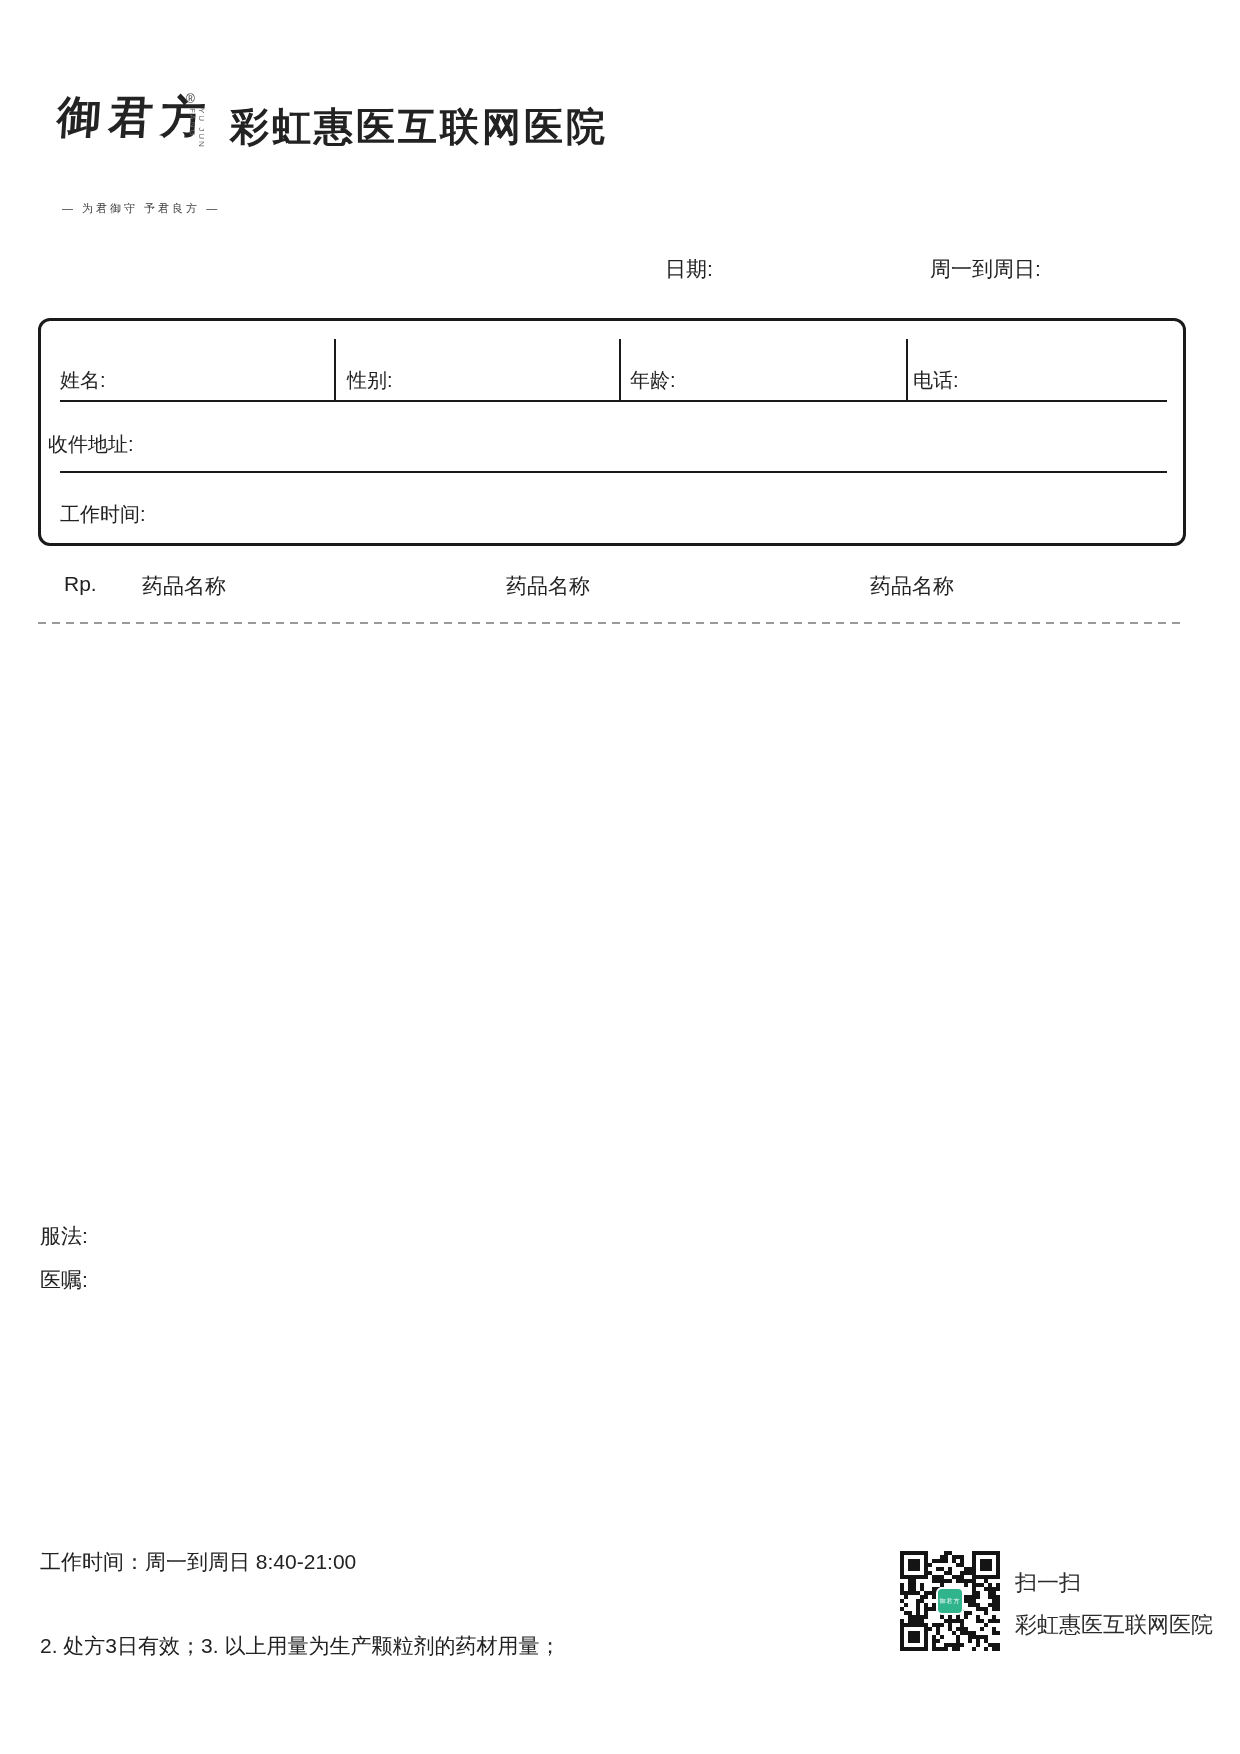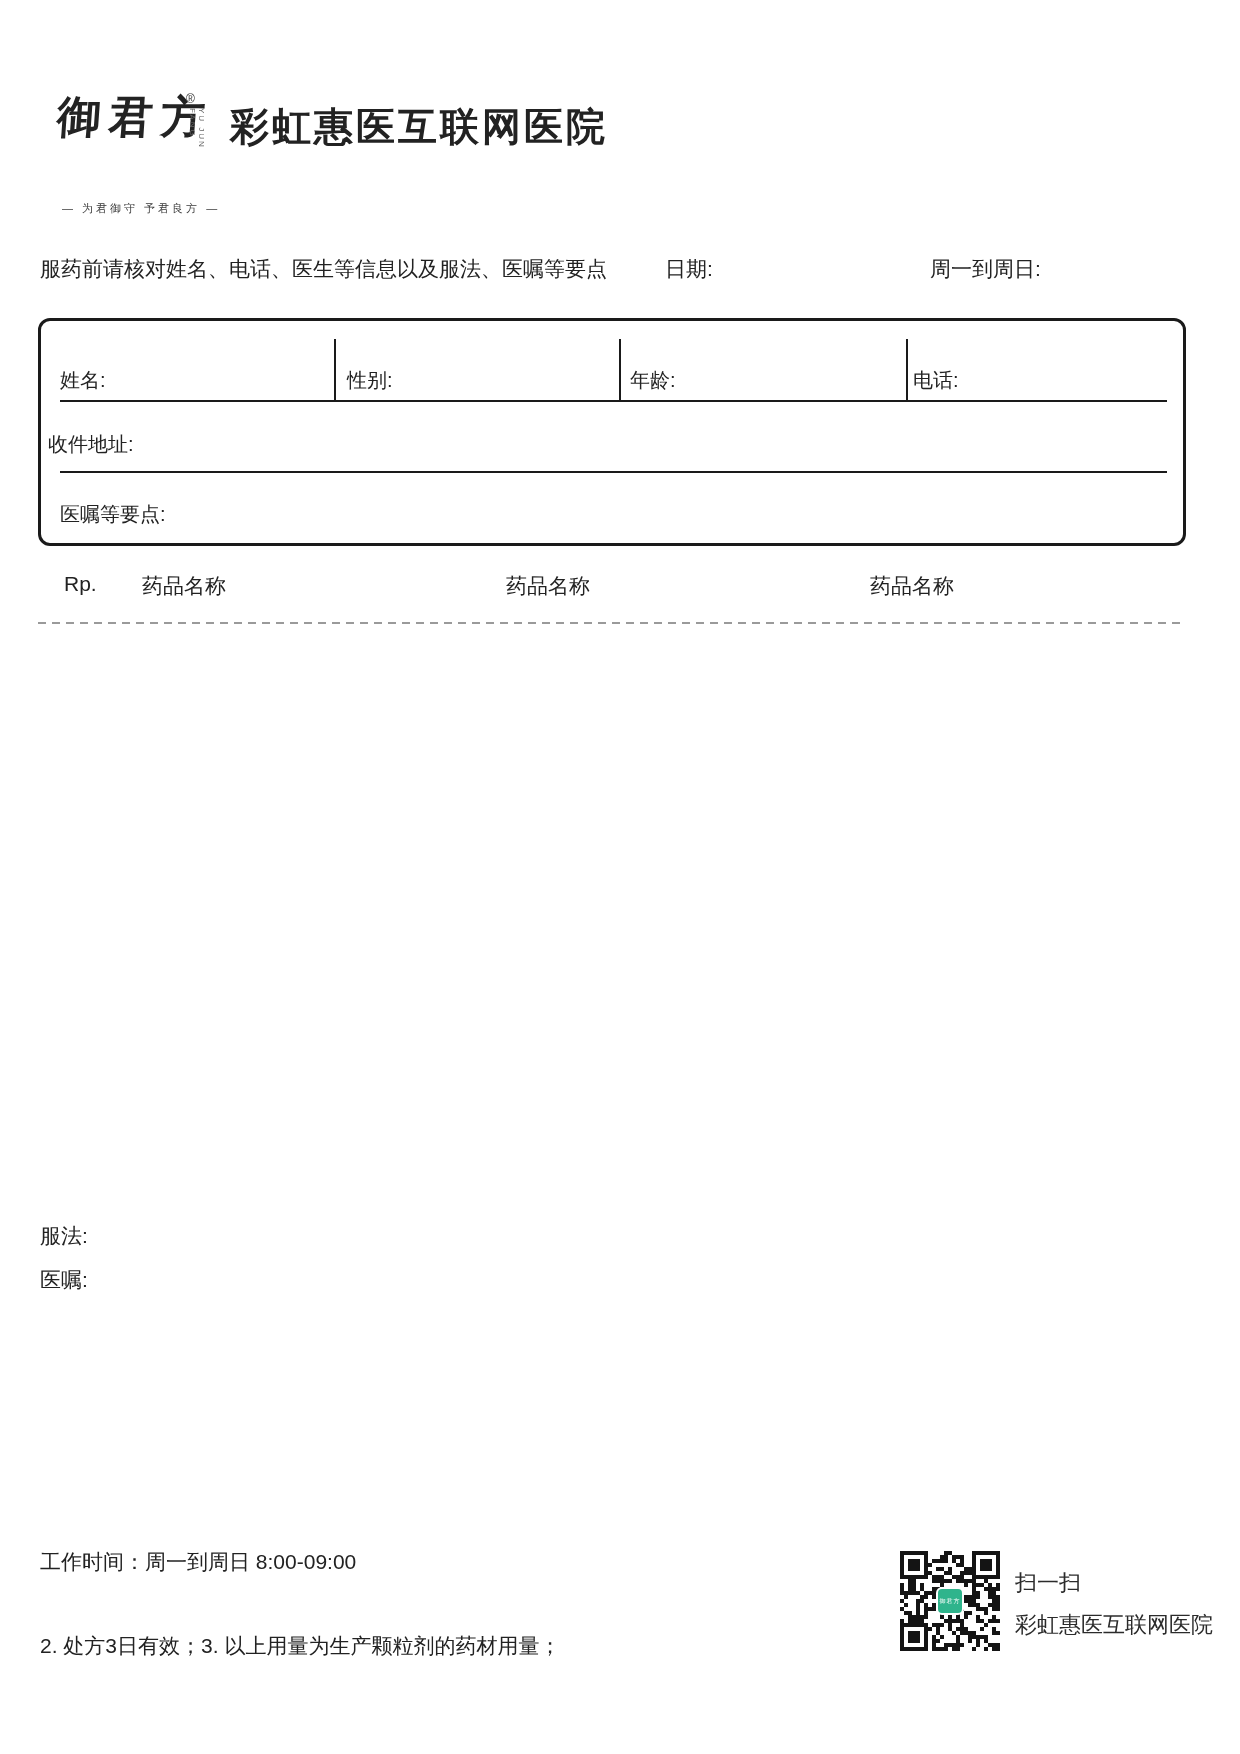--- a/index.html
+++ b/index.html
@@ -59,52 +59,51 @@
 <body>
 
 <div class="page">
 
   <div class="abs logo-main" style="left:57px;top:88px;">御君方</div>
   <div class="abs logo-reg" style="left:186px;top:92px;">®</div>
   <div class="abs logo-vert" style="left:188px;top:108px;height:60px;">YU JUN FANG</div>
   <div class="abs logo-tagline" style="left:62px;top:164px;margin-top:37px;">— 为君御守 予君良方 —</div>
   <div class="abs hospital-name" style="left:230px;top:100px;">彩虹惠医互联网医院</div>
 
-  <div class="abs notice" style="left:40px;top:255px;">服药前请核对姓名、电话、医生等信息以及服法、医嘱等要点</div>
   <div class="abs notice" style="left:665px;top:255px;">日期:</div>
   <div class="abs notice" style="left:930px;top:255px;">周一到周日:</div>
 
   <div class="box" style="left:38px;top:318px;width:1142px;height:222px;">
 
     <div class="abs label" style="left:19px;top:46px;">姓名:</div>
     <div class="abs label" style="left:306px;top:46px;">性别:</div>
     <div class="abs label" style="left:589px;top:46px;">年龄:</div>
     <div class="abs label" style="left:872px;top:46px;">电话:</div>
 
     <div class="vline" style="left:293px;top:18px;height:61px;"></div>
     <div class="vline" style="left:578px;top:18px;height:61px;"></div>
     <div class="vline" style="left:865px;top:18px;height:61px;"></div>
 
     <div class="hline" style="left:19px;top:79px;width:1107px;"></div>
     <div class="abs label" style="left:7px;top:110px;">收件地址:</div>
     <div class="hline" style="left:19px;top:150px;width:1107px;"></div>
-    <div class="abs label" style="left:19px;top:180px;">医嘱等要点:</div>
+    <div class="abs label" style="left:19px;top:180px;">工作时间:</div>
   </div>
 
   <div class="abs label" style="left:64px;top:572px;font-size:21px;">Rp.</div>
   <div class="abs label" style="left:142px;top:572px;font-size:21px;">药品名称</div>
   <div class="abs label" style="left:506px;top:572px;font-size:21px;">药品名称</div>
   <div class="abs label" style="left:870px;top:572px;font-size:21px;">药品名称</div>
   <div class="dashed-line" style="left:38px;top:622px;width:1142px;"></div>
 
   <div class="abs label" style="left:40px;top:1222px;font-size:21px;">服法:</div>
   <div class="abs label" style="left:40px;top:1266px;font-size:21px;">医嘱:</div>
 
 
-  <div class="abs footer-text" style="left:40px;top:1548px;">工作时间：周一到周日 8:00-09:00</div>
+  <div class="abs footer-text" style="left:40px;top:1548px;">工作时间：周一到周日 8:40-21:00</div>
   <div class="abs footer-text" style="left:40px;top:1632px;">2. 处方3日有效；3. 以上用量为生产颗粒剂的药材用量；</div>
 
   <div class="qr-wrap" style="left:900px;top:1551px;">
     <div class="qr-grid" id="qr-grid">
         <div style="left:0px;top:0px"></div>
         <div style="left:4px;top:0px"></div>
         <div style="left:8px;top:0px"></div>
         <div style="left:12px;top:0px"></div>
         <div style="left:16px;top:0px"></div>
         <div style="left:20px;top:0px"></div>

